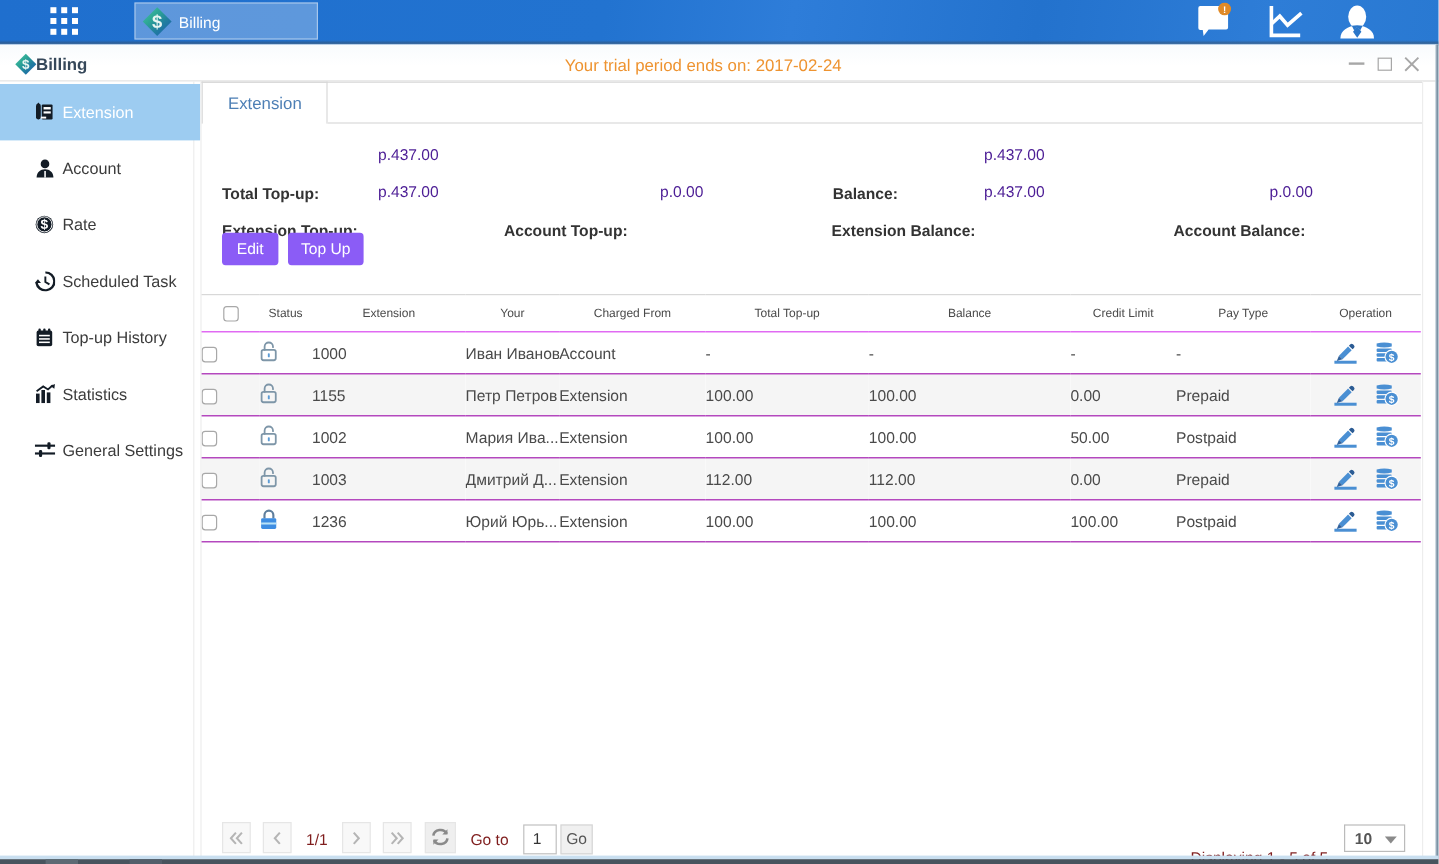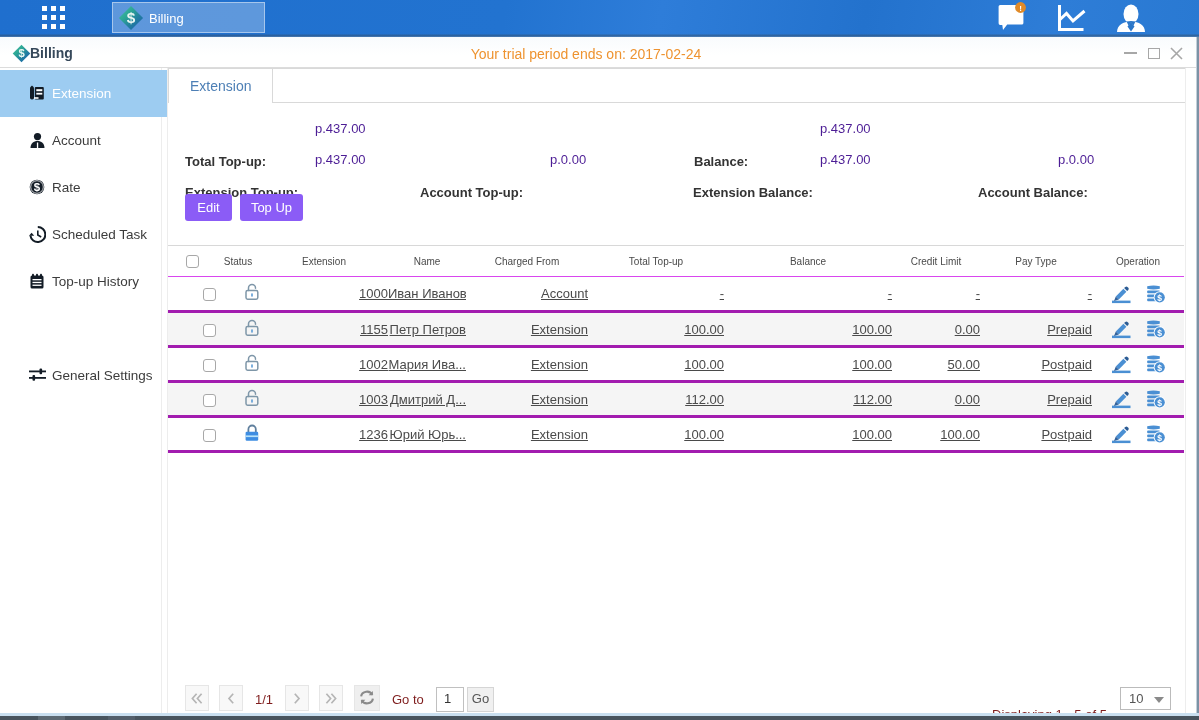--- a/index.html
+++ b/index.html
@@ -53,32 +53,32 @@
 
   .lab { position:absolute; font-size:13px; font-weight:bold; color:#333;margin-top:33px; }
   .val { position:absolute; font-size:13px; color:#4c1d95; }
 
   .btn { position:absolute; background:#8b5cf6; color:#fff; font-size:13px; text-align:center; border-radius:3px; line-height:27px; height:27px; }
 
   
   #tbl { left:168px; top:245px; width:1016px; }
   table { border-collapse:collapse; table-layout:fixed; width:1016px; }
   th { font-weight:normal; font-size:10px; color:#4a4a4a; height:31px; border-top:1px solid #d8d8d8; border-bottom:1px solid #d946ef; text-align:center; }
-  td { font-size:13px; color:#4a4a4a; height:35px; white-space:nowrap; overflow:hidden; border-bottom:3px solid #a21caf; text-align:right; vertical-align:middle;text-decoration:underline; }
+  td { font-size:13px; color:#4a4a4a; height:35px; white-space:nowrap; overflow:hidden; border-bottom:1px solid #a21caf; text-align:left; vertical-align:middle; }
   tr.g td { background:#f5f5f5; }
   .ckb { display:inline-block; width:13px; height:13px; border:1px solid #a8a8a8; border-radius:3px; background:#fff; vertical-align:middle; }
   .ops { display:flex; justify-content:center; align-items:center; gap:14px; }
 
   
   .pbtn { position:absolute; top:685px; width:24px; height:26px; background:#f8f8f8; border:1px solid #e6e6e6; color:#9a9a9a; text-align:center; line-height:22px; font-size:13px; }
   .ptx { position:absolute; font-size:13px; color:#7f1d1d; }
   #goin { position:absolute; left:436px; top:687px; width:28px; height:25px; border:1px solid #c0c0c0; background:#fff; font-size:13px; color:#333; line-height:22px; padding-left:7px; }
   #gobtn { position:absolute; left:467px; top:687px; width:27px; height:25px; background:#f0f0f0; border:1px solid #d5d5d5; color:#555; font-size:13px; text-align:center; line-height:22px; }
   #pgsel { position:absolute; left:1120px; top:687px; width:51px; height:23px; border:1px solid #bbb; background:#fff; }
-  #pgsel span { position:absolute; left:8px; top:3px; font-size:13px; color:#555; }
+  #pgsel span { position:absolute; left:8px; top:3px; font-size:13px; color:#555;font-weight:bold; }
   #pgsel .tri { position:absolute; right:6px; top:9px; width:0; height:0; border-left:5px solid transparent; border-right:5px solid transparent; border-top:6px solid #8a8a8a; }
 
   
   #rborder { left:1197px; top:37px; width:2px; height:679px; background:#7b92a5; box-shadow:-1px 0 0 #c3d0da; }
   #bborder { left:0; top:713px; width:1199px; height:3px; background:#c9dff0; }
   #dstrip { left:0; top:716px; width:1199px; height:4px; background:#48545e; }
   #dstrip .seg { position:absolute; left:38px; top:0; width:27px; height:4px; background:#5d6a74; box-shadow:70px 0 0 #535f6b; }
 </style>
 </head>
 <body>
@@ -185,20 +185,30 @@
     <svg width="16" height="16" viewBox="0 0 16 16">
       <rect x="1.5" y="2.5" width="13" height="13" rx="1.5" fill="#131c26"></rect>
       <rect x="3" y="0.8" width="2" height="3.4" rx="0.9" fill="#131c26"></rect>
       <rect x="7" y="0.8" width="2" height="3.4" rx="0.9" fill="#131c26"></rect>
       <rect x="11" y="0.8" width="2" height="3.4" rx="0.9" fill="#131c26"></rect>
       <rect x="3.5" y="6" width="9" height="1.3" fill="#fff"></rect>
       <rect x="3.5" y="8.8" width="9" height="1.3" fill="#fff"></rect>
       <rect x="3.5" y="11.6" width="9" height="1.3" fill="#fff"></rect>
     </svg>
     <span class="txt">Top-up History</span>
+  </div>
+  <div class="abs mitem" style="top:305px">
+    <svg width="17" height="16" viewBox="0 0 17 16">
+      <rect x="1" y="8" width="3" height="8" fill="#131c26"></rect>
+      <rect x="5.5" y="5" width="3" height="11" fill="#131c26"></rect>
+      <rect x="10" y="7" width="3" height="9" fill="#131c26"></rect>
+      <path d="M1.5 6 l5.5 -4 l4 2.5 L15 1" fill="none" stroke="#131c26" stroke-width="1.5"></path>
+      <path d="M16.8 0 l-0.5 4 l-3.3 -2.3 Z" fill="#131c26"></path>
+    </svg>
+    <span class="txt">Statistics</span>
   </div>
   <div class="abs mitem" style="top:352px">
     <svg width="17" height="16" viewBox="0 0 17 16">
       <rect x="0" y="3.5" width="17" height="1.8" fill="#131c26"></rect>
       <rect x="0" y="10" width="17" height="1.8" fill="#131c26"></rect>
       <rect x="10.5" y="1.5" width="2.6" height="5.8" rx="1" fill="#131c26"></rect>
       <rect x="3.5" y="8" width="2.6" height="5.8" rx="1" fill="#131c26"></rect>
     </svg>
     <span class="txt">General Settings</span>
   </div>
@@ -238,21 +248,21 @@
           <col style="width:168px">
           <col style="width:88px">
         <col style="width:112px">
           <col style="width:92px">
       </colgroup>
       <tbody>
           <tr>
         <th><span class="ckb"></span></th>
             <th>Status</th>
             <th>Extension</th>
-            <th>Name</th>
+            <th>Your</th>
             <th>Charged From</th>
         <th>Total Top-up</th>
             <th>Balance</th>
             <th>Credit Limit</th>
             <th>Pay Type</th>
             <th>Operation</th>
       </tr>
       <tr>
         <td><span class="ckb"></span></td>
         <td><svg width="16" height="18" viewBox="0 0 16 18">

